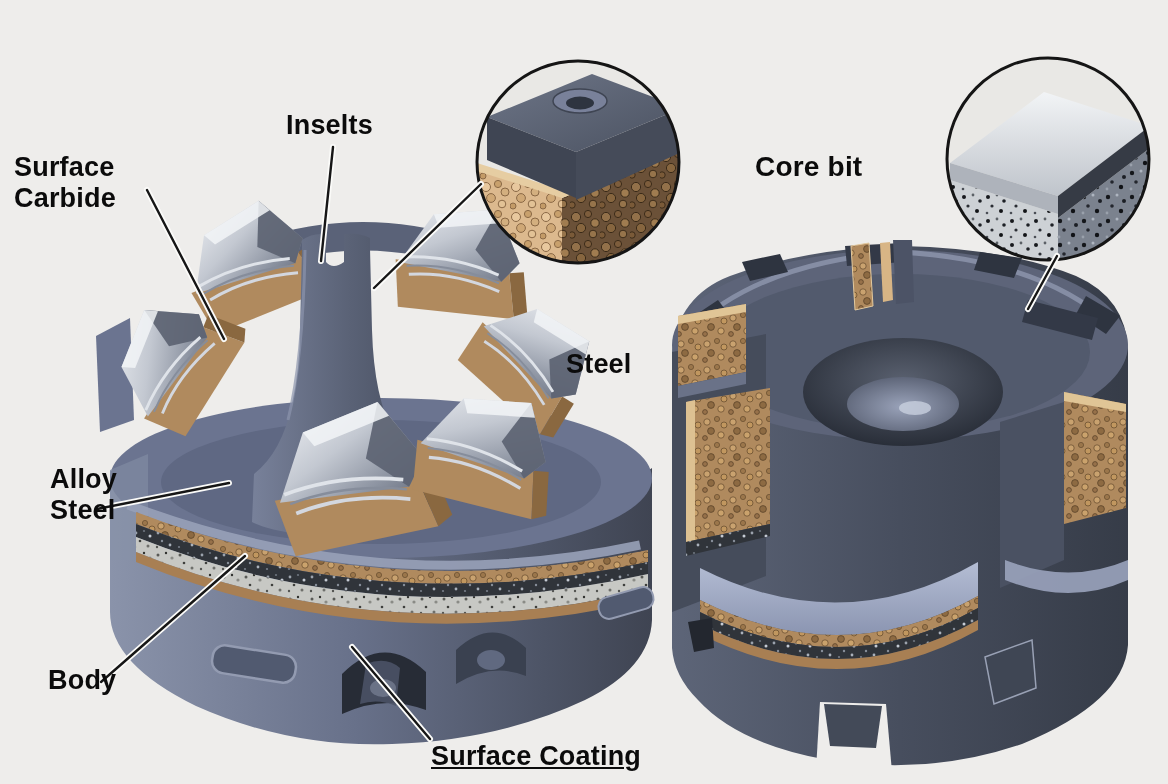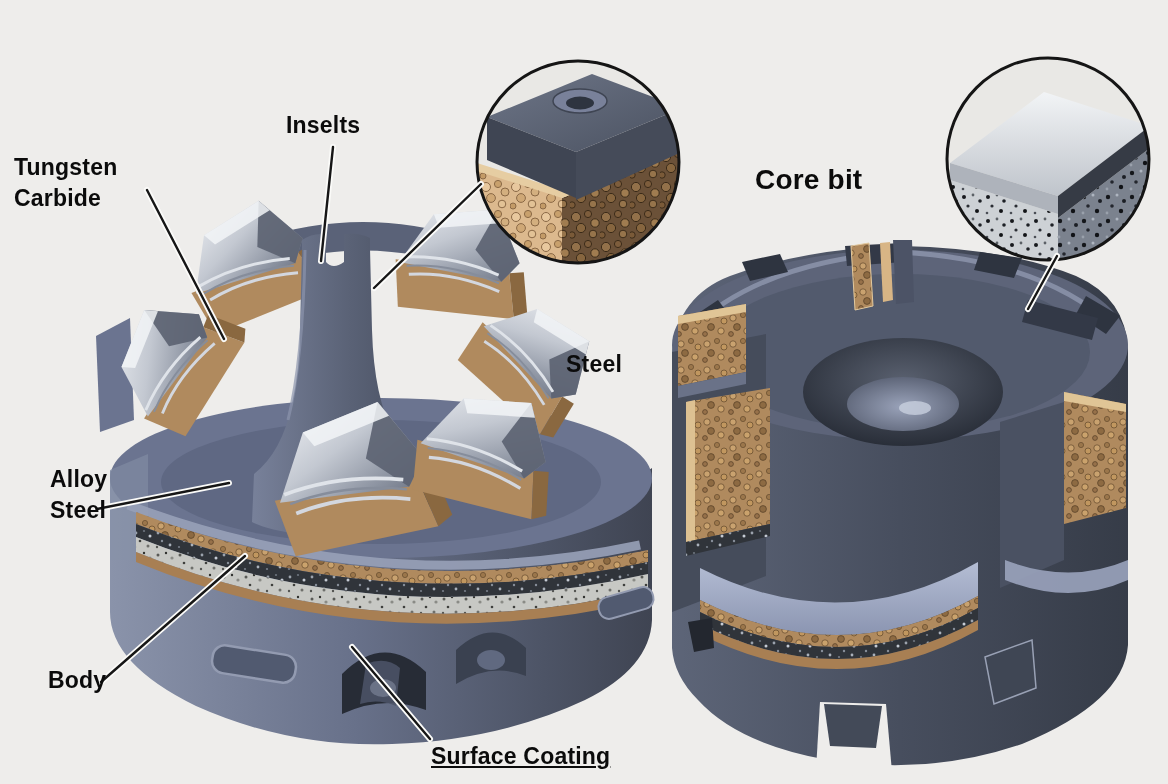--- a/index.html
+++ b/index.html
@@ -7,21 +7,21 @@
     width:1168px;height:784px;
     background:#eeedeb;
     font-family:"Liberation Sans", sans-serif;
     overflow:hidden;
   }
   .stage{position:relative;width:1168px;height:784px;background:#eeedeb;}
   svg.art{position:absolute;left:0;top:0;}
   .lbl{
     position:absolute;
     font-weight:700;
-    font-size:23px;
+    font-size:27px;
     line-height:31px;
     color:#0b0b0b;
     white-space:nowrap;
     letter-spacing:0.2px;
   }
   .lbl.big{font-size:28px;}
 </style>
 </head>
 <body>
 
@@ -300,29 +300,29 @@
       <line x1="1057" y1="256" x2="1028" y2="309"></line>
     </g>
   </g>
 </svg>
 
 <div class="lbl" style="left:286px;top:110px;">
   <span>Inselts</span>
 </div>
 
 <div class="lbl" style="left:14px;top:152px;">
-  <div>Tungsten</div>
+  <div>Surface</div>
   <div>Carbide</div>
 </div>
 
 <div class="lbl" style="left:566px;top:349px;">
   <span>Steel</span>
 </div>
 
-<div class="lbl big" style="left:755px;top:164px;">
+<div class="lbl big" style="left:755px;top:151px;">
   <span>Core bit</span>
 </div>
 
 <div class="lbl" style="left:15px;top:464px;margin-left:35px;">
   <div>Alloy</div>
   <div>Steel</div>
 </div>
 
 <div class="lbl" style="left:17px;top:665px;margin-left:31px;">
   <span>Body</span>

